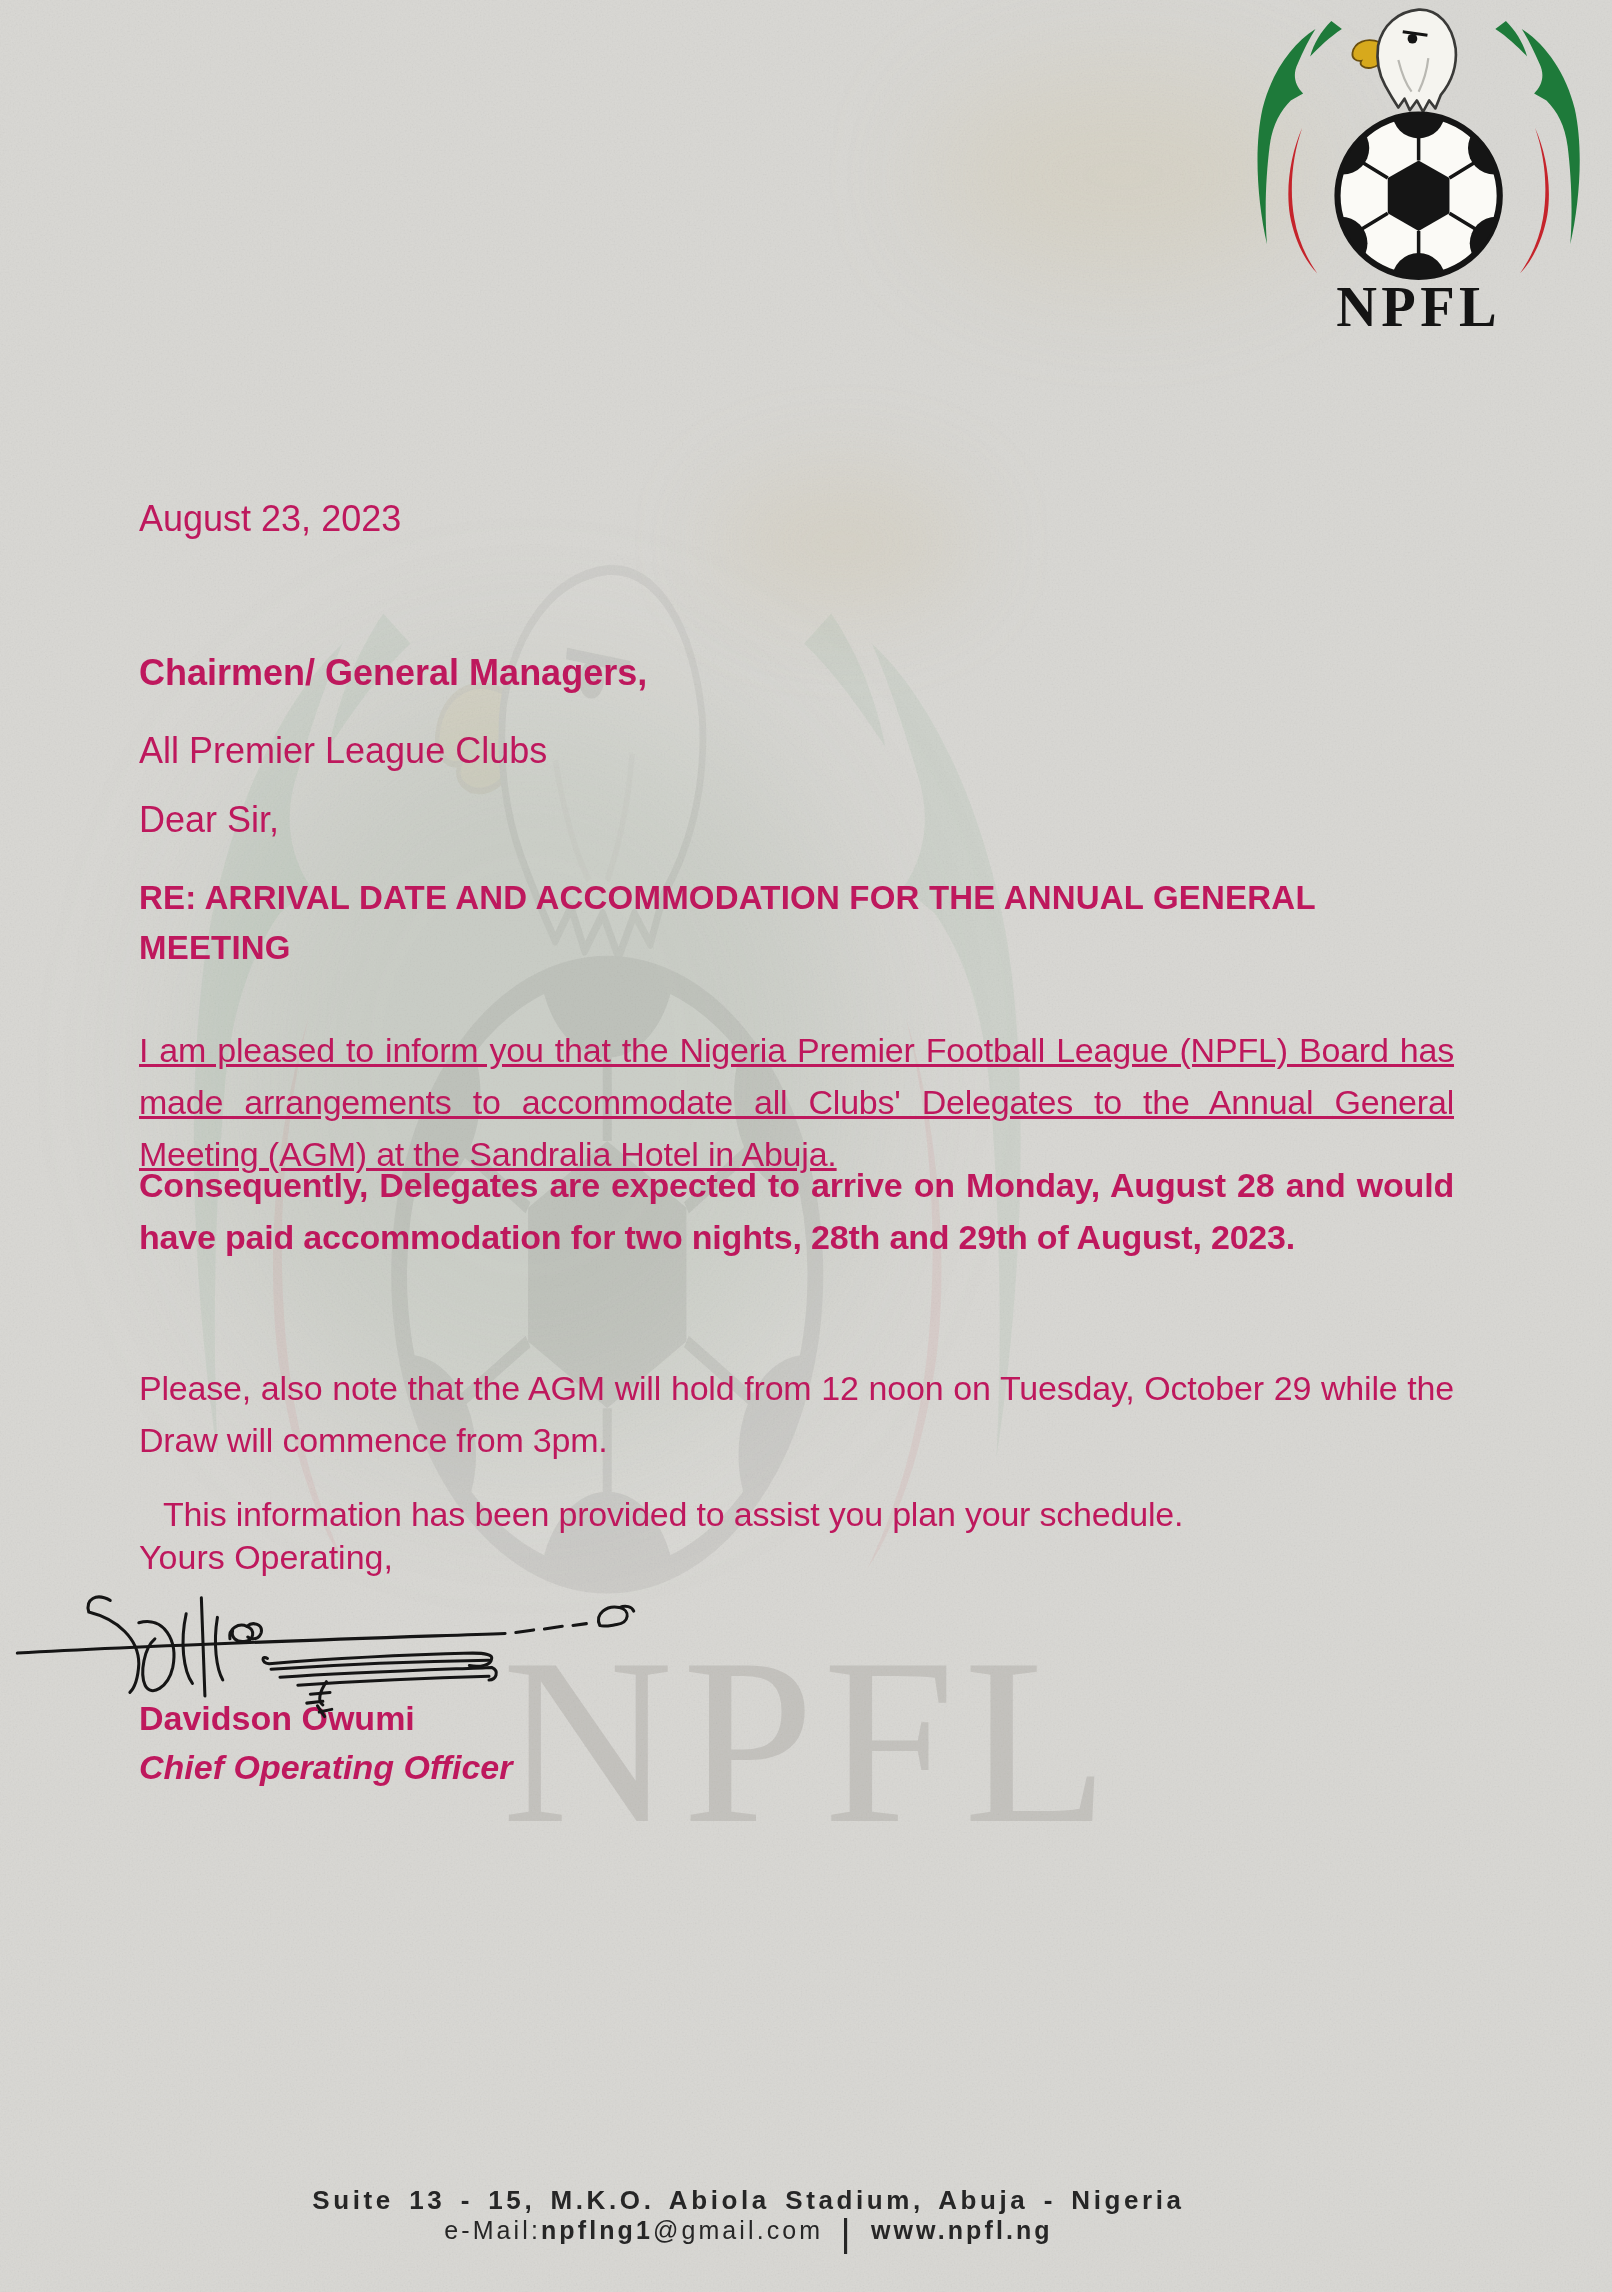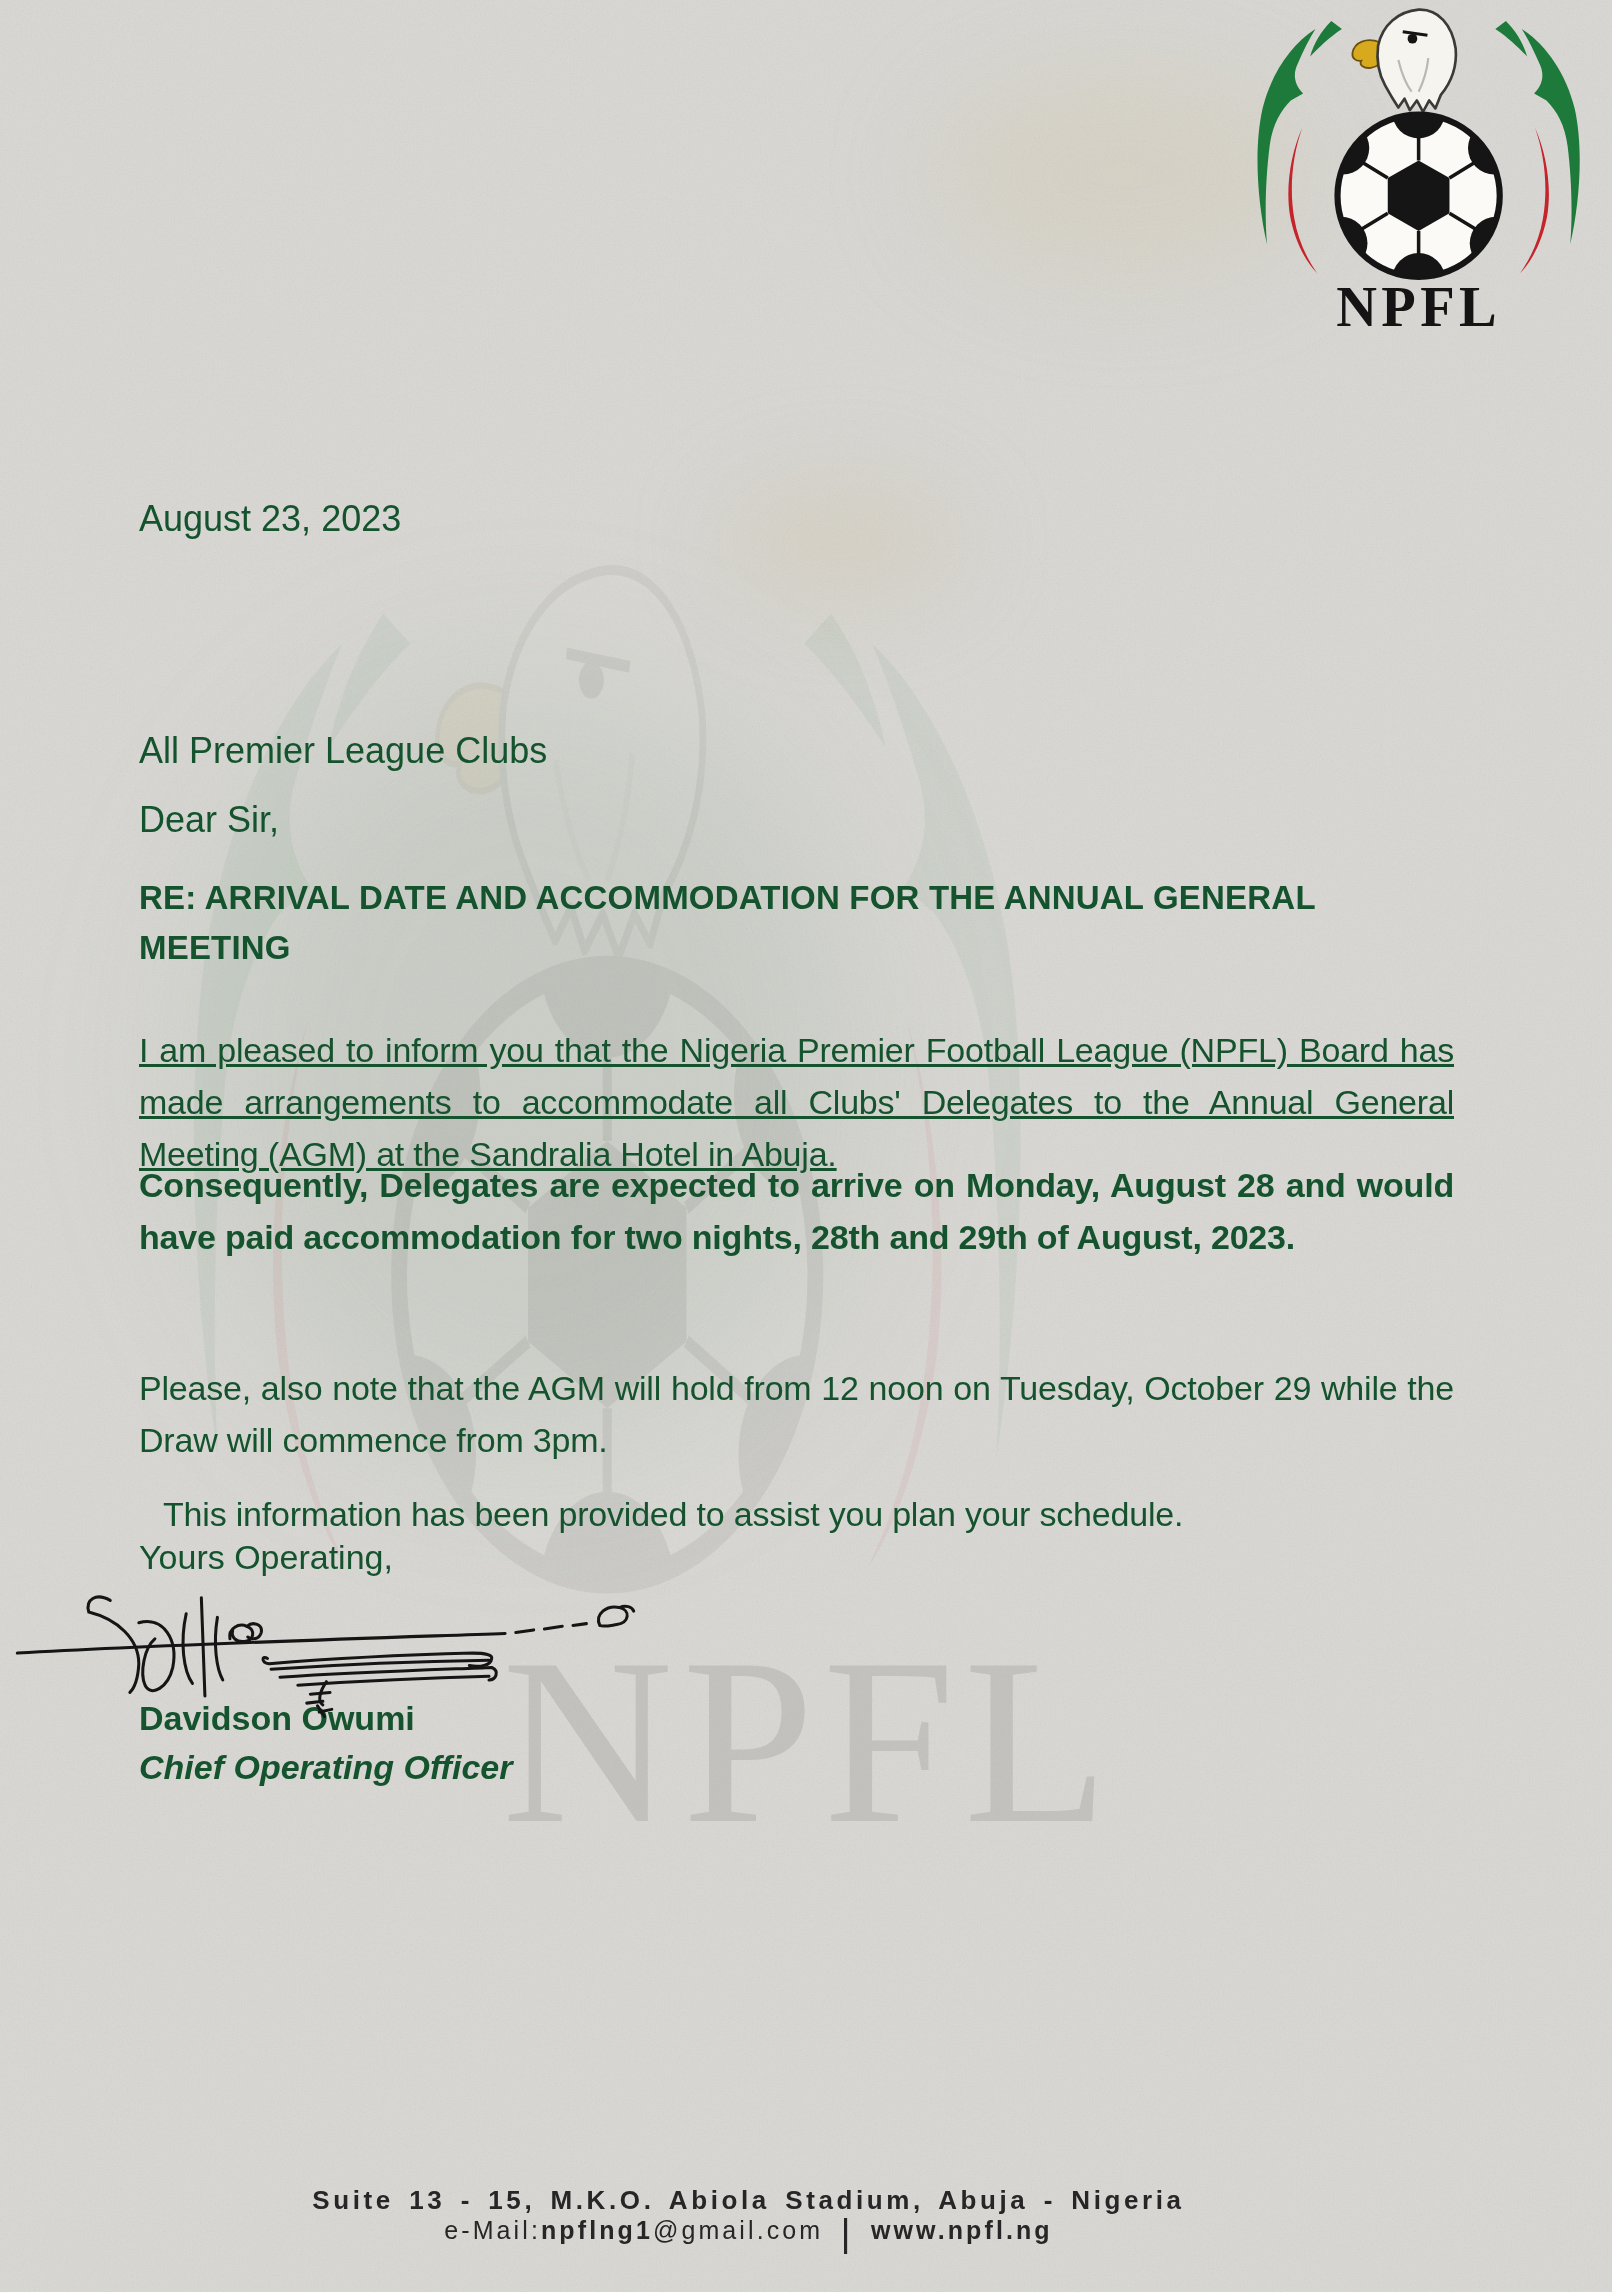--- a/index.html
+++ b/index.html
@@ -7,21 +7,21 @@
   .page{position:relative;width:1613px;height:2293px;background:#d8d7d3;overflow:hidden;}
   .paper-noise{position:absolute;left:0;top:0;z-index:1;pointer-events:none;}
   .tint{position:absolute;border-radius:50%;z-index:1;pointer-events:none;}
   .tint-green{left:206px;top:681px;width:645px;height:770px;background:rgba(148,170,150,.22);filter:blur(81px);}
   .tint-warm{left:931px;top:72px;width:385px;height:206px;background:rgba(206,190,148,.22);filter:blur(54px);}
   .tint-warm2{left:716px;top:475px;width:251px;height:134px;background:rgba(200,186,146,.20);filter:blur(45px);}
   .emblem-watermark{position:absolute;left:157px;top:560px;width:905px;height:1102px;z-index:1;opacity:.055;pointer-events:none;}
   .npfl-text-watermark{position:absolute;left:502px;top:1623px;z-index:1;font-family:"Liberation Serif",serif;
     font-size:237px;line-height:237px;letter-spacing:9px;color:rgba(78,74,62,.14);pointer-events:none;}
   .logo{position:absolute;left:1243px;top:7.2px;width:353px;height:328px;z-index:3;}
-  .txt{position:absolute;left:139px;width:1315px;color:#14532d;z-index:2;}
+  .txt{position:absolute;left:139px;width:1315px;color:#be185d;z-index:2;}
   .date{top:493px;font-size:36px;line-height:52px;}
   .recipient1{top:647px;font-size:36px;line-height:52px;font-weight:700;}
   .recipient2{top:725px;font-size:36px;line-height:52px;}
   .salutation{top:794px;font-size:36px;line-height:52px;}
   .subject{top:873px;font-size:33px;line-height:50px;font-weight:700;letter-spacing:0.2px;}
   .para{font-size:34px;line-height:52px;letter-spacing:-0.2px;}
   .just{text-align:justify;}
   .p1{top:990px;text-decoration:underline;} .p2{top:1125px;font-weight:bold;} .p3{top:1255px;} .p4{top:1328px;} .p5{top:1454px;margin-left:24px;}
   .closing{top:1531px;font-size:34px;line-height:52px;}
   .signature{position:absolute;left:1.8px;top:1587px;width:681px;height:134px;z-index:3;}
@@ -104,20 +104,21 @@
   </svg>
 
   <div class="npfl-text-watermark">NPFL</div>
 
   <svg class="logo" viewBox="0 0 400 372">
     <use href="#emblem-art"></use>
     <text x="199" y="362" text-anchor="middle" font-family="Liberation Serif, serif" font-weight="700" font-size="64" letter-spacing="5" fill="#141414">NPFL</text>
   </svg>
 
   <div class="txt date">August 23, 2023</div>
+  <div class="txt recipient1">Chairmen/ General Managers,</div>
   <div class="txt recipient2">All Premier League Clubs</div>
   <div class="txt salutation">Dear Sir,</div>
   <div class="txt subject">RE: ARRIVAL DATE AND ACCOMMODATION FOR THE ANNUAL GENERAL MEETING</div>
 
   <p class="txt para just p1">I am pleased to inform you that the Nigeria Premier Football League (NPFL) Board has made arrangements to accommodate all Clubs' Delegates to the Annual General Meeting (AGM) at the Sandralia Hotel in Abuja.</p>
   <p class="txt para just p2">Consequently, Delegates are expected to arrive on Monday, August 28 and would have paid accommodation for two nights, 28th and 29th of August, 2023.</p>
   <p class="txt para just p4">Please, also note that the AGM will hold from 12 noon on Tuesday, October 29 while the Draw will commence from 3pm.</p>
   <p class="txt para p5">This information has been provided to assist you plan your schedule.</p>
 
   <div class="txt closing">Yours Operating,</div>

